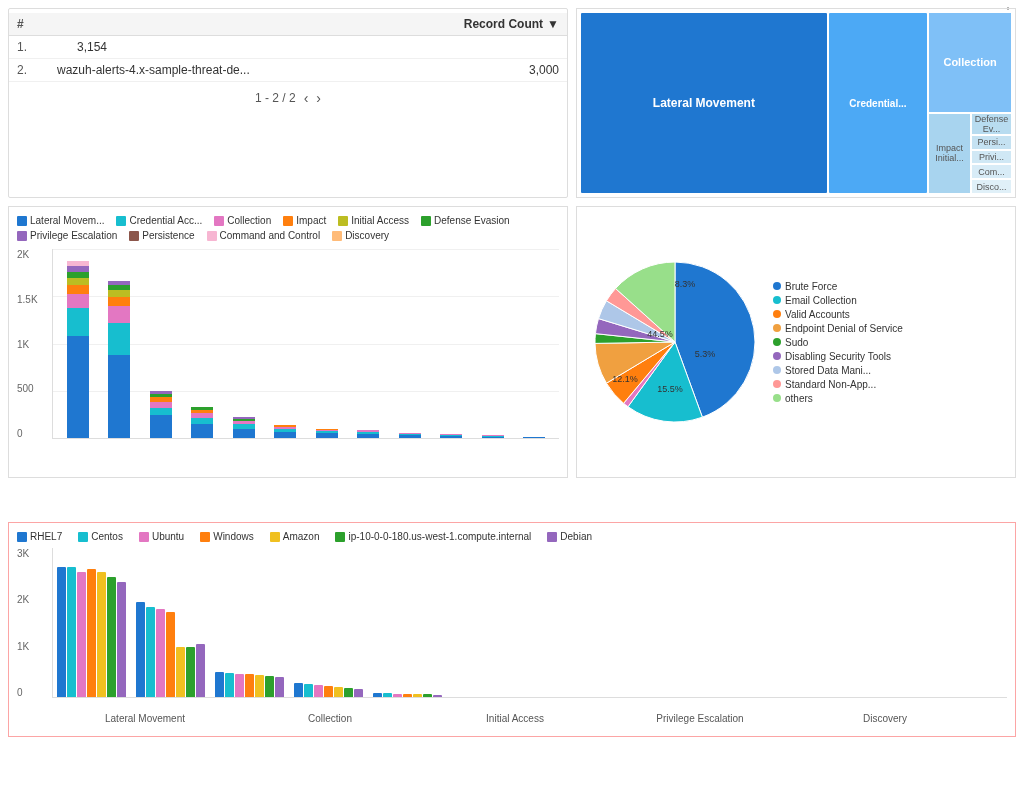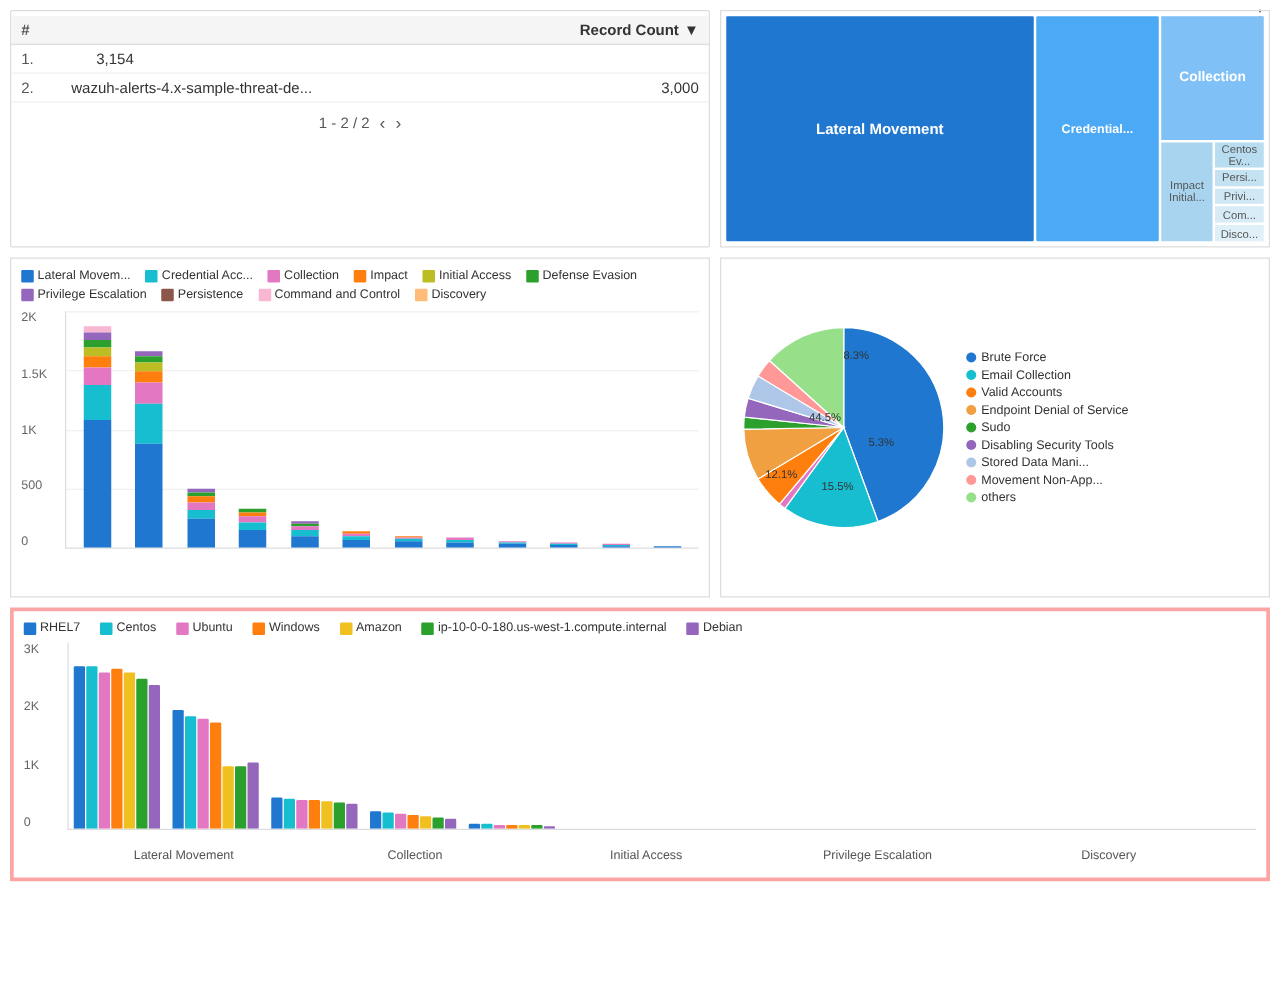--- a/index.html
+++ b/index.html
@@ -239,22 +239,23 @@
       gap: 4px;
     }
     .pie-legend-dot {
       width: 8px;
       height: 8px;
       border-radius: 50%;
       flex-shrink: 0;
     }
     
     .bottom-section {
-      border: 3px solid #fca5a5;
+      border: 1px solid #fca5a5;
       padding: 8px;
+      margin-top: 36px;
     }
     .bottom-legend {
       display: flex;
       flex-wrap: wrap;
       gap: 4px 16px;
       margin-bottom: 6px;
     }
     .bottom-chart-area {
       position: relative;
       height: 180px;
@@ -357,21 +358,21 @@
 
         <div class="treemap-cell" style="background:#1f77d0; flex:3; font-size:12px;">Lateral Movement</div>
 
         <div class="treemap-cell" style="background:#4ca9f5; flex:1.2; font-size:10px;">Credential...</div>
 
         <div class="treemap-right">
           <div style="background:#7fc0f7; flex:1.2; display:flex; align-items:center; justify-content:center; font-size:11px; font-weight:bold; color:#fff; text-align:center; padding:2px;">Collection</div>
           <div class="treemap-right-top">
             <div style="background:#a8d4ef; flex:1; display:flex; align-items:center; justify-content:center; font-size:9px; color:#555; text-align:center; padding:1px;">Impact Initial...</div>
             <div class="treemap-right-right">
-              <div style="background:#b8dcf0; flex:1; display:flex; align-items:center; justify-content:center; font-size:9px; color:#555; text-align:center;">Centos Ev...</div>
+              <div style="background:#b8dcf0; flex:1; display:flex; align-items:center; justify-content:center; font-size:9px; color:#555; text-align:center;">Defense Ev...</div>
               <div style="background:#c5e2f2; flex:0.9; display:flex; align-items:center; justify-content:center; font-size:9px; color:#555; text-align:center;">Persi...</div>
               <div style="background:#d0e8f5; flex:0.9; display:flex; align-items:center; justify-content:center; font-size:9px; color:#555; text-align:center;">Privi...</div>
               <div style="background:#d8ecf7; flex:0.9; display:flex; align-items:center; justify-content:center; font-size:9px; color:#555; text-align:center;">Com...</div>
               <div style="background:#e0f0f8; flex:0.9; display:flex; align-items:center; justify-content:center; font-size:9px; color:#555; text-align:center;">Disco...</div>
             </div>
           </div>
         </div>
       </div>
     </div>
   </div>
@@ -588,21 +589,21 @@
           <div class="pie-legend-item">
             <span class="pie-legend-dot" style="background:#9467bd"></span>
             <span>Disabling Security Tools</span>
           </div>
           <div class="pie-legend-item">
             <span class="pie-legend-dot" style="background:#aec7e8"></span>
             <span>Stored Data Mani...</span>
           </div>
           <div class="pie-legend-item">
             <span class="pie-legend-dot" style="background:#ff9896"></span>
-            <span>Movement Non-App...</span>
+            <span>Standard Non-App...</span>
           </div>
           <div class="pie-legend-item">
             <span class="pie-legend-dot" style="background:#98df8a"></span>
             <span>others</span>
           </div>
         </div>
     </div>
   </div>
 
   <div class="bottom-section">

